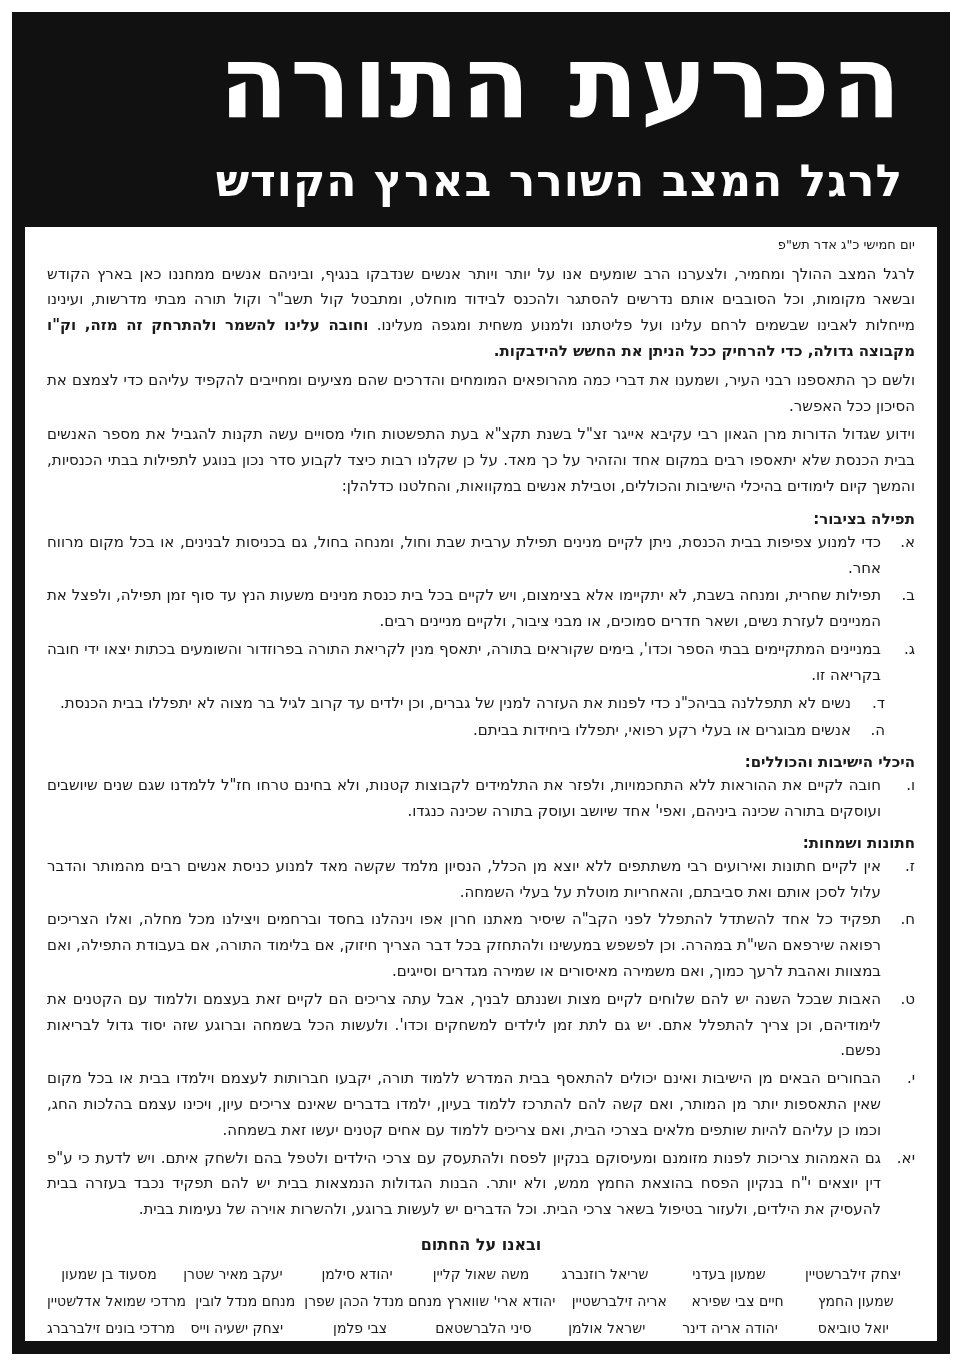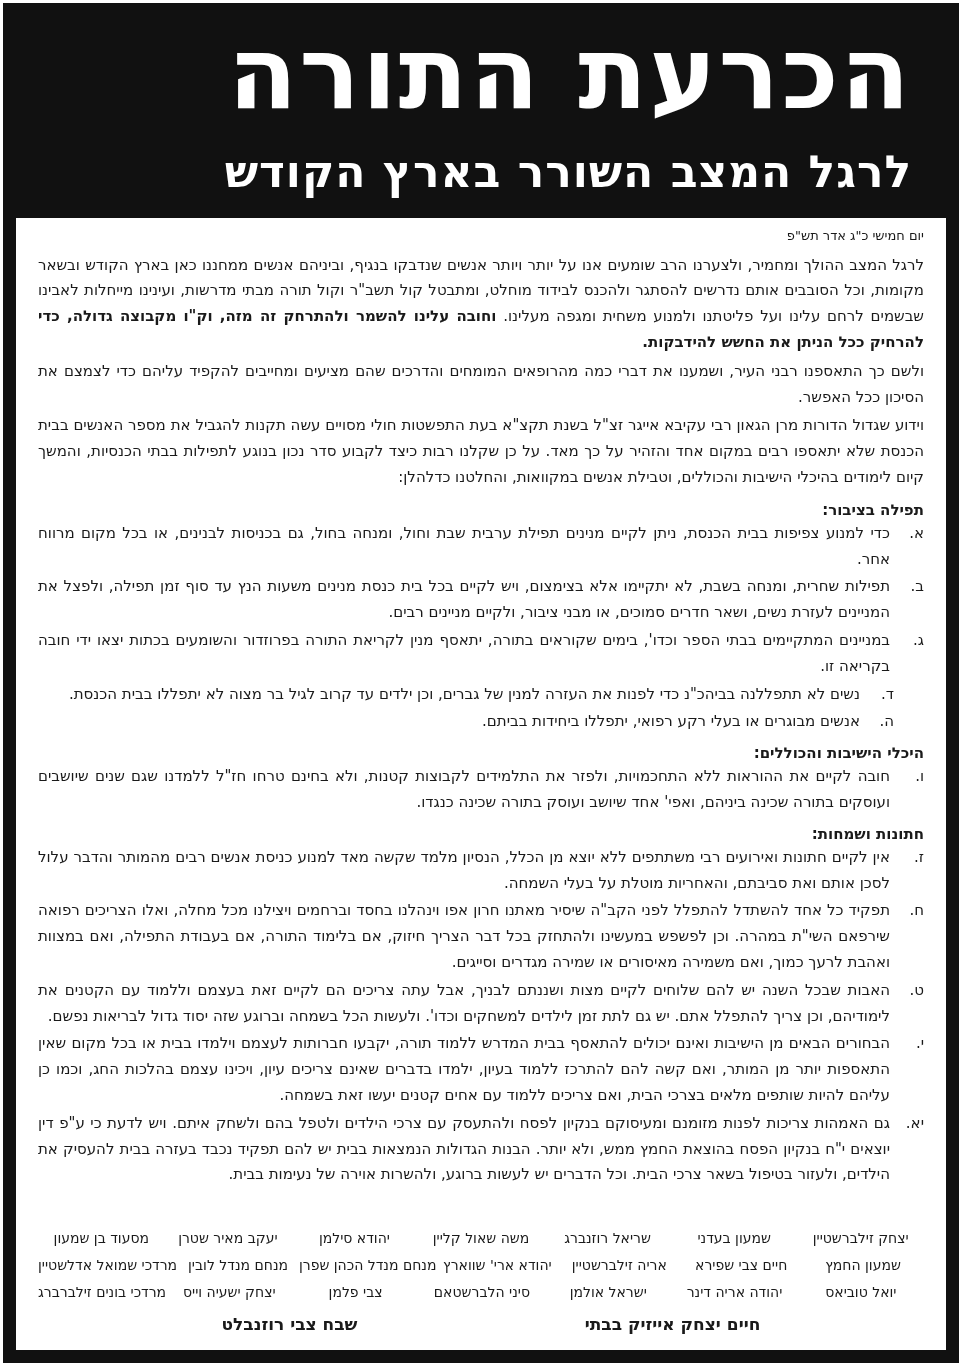--- a/index.html
+++ b/index.html
@@ -1,21 +1,21 @@
 <!DOCTYPE html>
 <html lang="he" dir="rtl"><head>
 <meta charset="utf-8">
 <style>
   * { margin:0; padding:0; box-sizing:border-box; }
   html,body { background:#ffffff; }
   body { font-family:"DejaVu Sans", sans-serif; color:#1a1a1a; }
 
   .page {
     width:962px; height:1366px; background:#ffffff;
-    padding:3px; margin:0 auto; direction:rtl;
+    padding:12px; margin:0 auto; direction:rtl;
   }
   .frame {
     width:100%; height:100%;
     border:13px solid #111111; border-top:none;
     display:flex; flex-direction:column; overflow:hidden; background:#ffffff;
   }
 
   
   .masthead {
     background:#111111; color:#ffffff;
@@ -144,20 +144,21 @@
       <div class="item">
         <span class="letter">י.</span>
         <span class="item-text">הבחורים הבאים מן הישיבות ואינם יכולים להתאסף בבית המדרש ללמוד תורה, יקבעו חברותות לעצמם וילמדו בבית או בכל מקום שאין התאספות יותר מן המותר, ואם קשה להם להתרכז ללמוד בעיון, ילמדו בדברים שאינם צריכים עיון, ויכינו עצמם בהלכות החג, וכמו כן עליהם להיות שותפים מלאים בצרכי הבית, ואם צריכים ללמוד עם אחים קטנים יעשו זאת בשמחה.</span>
       </div>
       <div class="item">
         <span class="letter">יא.</span>
         <span class="item-text">גם האמהות צריכות לפנות מזומנם ומעיסוקם בנקיון לפסח ולהתעסק עם צרכי הילדים ולטפל בהם ולשחק איתם. ויש לדעת כי ע"פ דין יוצאים י"ח בנקיון הפסח בהוצאת החמץ ממש, ולא יותר. הבנות הגדולות הנמצאות בבית יש להם תפקיד נכבד בעזרה בבית להעסיק את הילדים, ולעזור בטיפול בשאר צרכי הבית. וכל הדברים יש לעשות ברוגע, ולהשרות אוירה של נעימות בבית.</span>
       </div>
 
       <div class="signatures">
+        <div class="sig-heading">ובאנו על החתום</div>
 
         <div class="sig-row">
           <span class="sig-name">יצחק זילברשטיין</span>
           <span class="sig-name">שמעון בעדני</span>
           <span class="sig-name">שריאל רוזנברג</span>
           <span class="sig-name">משה שאול קליין</span>
           <span class="sig-name">יהודא סילמן</span>
           <span class="sig-name">יעקב מאיר שטרן</span>
           <span class="sig-name">מסעוד בן שמעון</span>
         </div>

